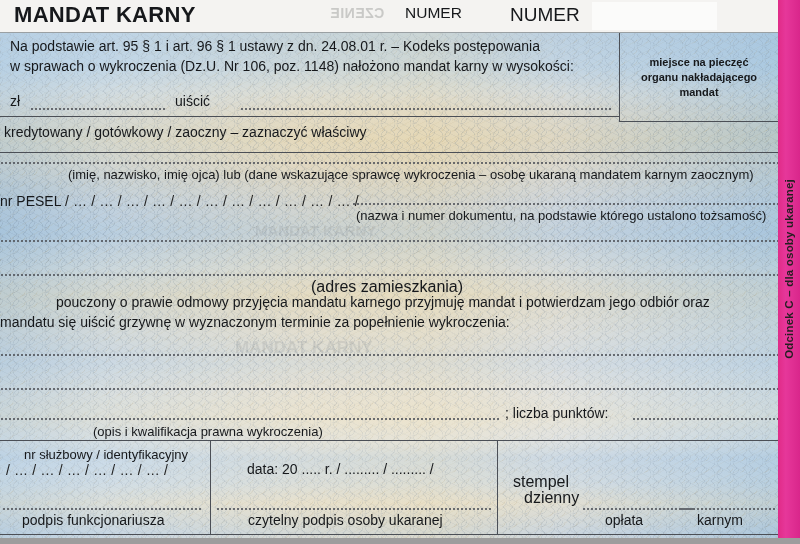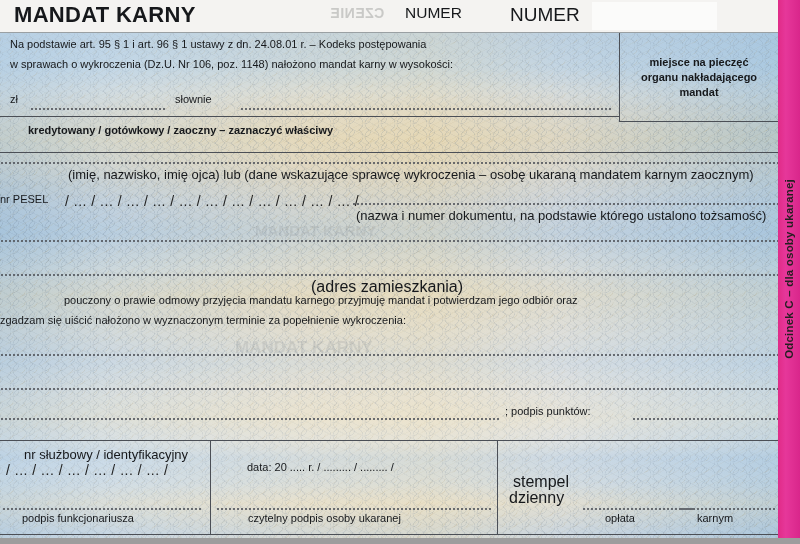--- a/index.html
+++ b/index.html
@@ -70,22 +70,22 @@
 
   
   .hline{position:absolute;height:0;border-top:1px solid #4b4f56;}
   .vline{position:absolute;width:0;border-left:1px solid #4b4f56;}
   .dots{position:absolute;height:2px;
     background-image:radial-gradient(circle, #50535a 0.7px, transparent 0.9px);
     background-size:4px 2px;background-repeat:repeat-x;opacity:.85;}
 
   
   .t{position:absolute;color:#16181b;white-space:nowrap;}
-  .body{font-size:11px;}
-  .bold{font-weight:bold;margin-left:24px;}
+  .body{font-size:14px;}
+  .bold{font-weight:normal;}
   .small{font-size:13px;}
   .mid{font-size:16px;}
   .stamp{font-size:11px;line-height:15px;text-align:center;white-space:normal;}
   .cells{font-size:14px;letter-spacing:.5px;color:#222;}
   .wm{position:absolute;font-size:17px;font-weight:bold;color:rgba(120,125,130,.17);white-space:nowrap;}
 </style>
 </head>
 <body>
 
 <div class="shot">
@@ -115,66 +115,67 @@
     <div class="vline" style="left:619px;top:33px;height:88px;"></div>
     <div class="hline" style="left:619px;top:121px;width:159px;"></div>
     <div class="t stamp" style="left:626px;top:55px;width:146px;font-weight:bold;">
       <span>miejsce na pieczęć</span><br>
       <span>organu nakładającego</span><br>
       <span>mandat</span>
     </div>
 
     <div class="t body" style="left:10px;top:93px;">zł</div>
     <div class="dots" style="left:30px;top:108px;width:137px;"></div>
-    <div class="t body" style="left:175px;top:93px;">słownie</div>
+    <div class="t body" style="left:175px;top:93px;">uiścić</div>
     <div class="dots" style="left:240px;top:108px;width:372px;"></div>
 
     <div class="hline" style="left:0px;top:116px;width:619px;"></div>
 
     <div class="t body bold" style="left:4px;top:124px;">kredytowany / gotówkowy / zaoczny – zaznaczyć właściwy</div>
     <div class="hline" style="left:0px;top:152px;width:778px;"></div>
 
     <div class="dots" style="left:0px;top:162px;width:778px;"></div>
     <div class="t small" style="left:68px;top:167px;">(imię, nazwisko, imię ojca) lub (dane wskazujące sprawcę wykroczenia – osobę ukaraną mandatem karnym zaocznym)</div>
 
     <div class="t body" style="left:0px;top:193px;">nr PESEL</div>
     <div class="t cells" style="left:65px;top:193px;">/ ... / ... / ... / ... / ... / ... / ... / ... / ... / ... / ... /</div>
     <div class="dots" style="left:352px;top:203px;width:426px;"></div>
     <div class="t small" style="left:356px;top:208px;">(nazwa i numer dokumentu, na podstawie którego ustalono tożsamość)</div>
 
     <div class="dots" style="left:0px;top:240px;width:778px;"></div>
     <div class="dots" style="left:0px;top:274px;width:778px;"></div>
     <div class="t mid" style="left:311px;top:278px;">(adres zamieszkania)</div>
 
-    <div class="t body" style="left:16px;top:294px;padding-left:48px;">pouczony o prawie odmowy przyjęcia mandatu karnego przyjmuję mandat i potwierdzam jego odbiór oraz</div>
-    <div class="t body" style="left:0px;top:314px;">zgadzam się uiścić nałożono w wyznaczonym terminie za popełnienie wykroczenia:</div>
+    <div class="t body" style="left:8px;top:294px;padding-left:48px;">pouczony o prawie odmowy przyjęcia mandatu karnego przyjmuję mandat i potwierdzam jego odbiór oraz</div>
+    <div class="t body" style="left:0px;top:314px;">mandatu się uiścić grzywnę w wyznaczonym terminie za popełnienie wykroczenia:</div>
 
     <div class="dots" style="left:0px;top:354px;width:778px;"></div>
     <div class="dots" style="left:0px;top:388px;width:778px;"></div>
     <div class="dots" style="left:0px;top:418px;width:500px;"></div>
 
-    <div class="t body" style="left:505px;top:405px;">; podpis punktów:</div>
+    <div class="t body" style="left:505px;top:405px;">; liczba punktów:</div>
     <div class="dots" style="left:632px;top:418px;width:146px;"></div>
+    <div class="t small" style="left:93px;top:424px;">(opis i kwalifikacja prawna wykroczenia)</div>
 
     <div class="hline" style="left:0px;top:440px;width:778px;"></div>
     <div class="hline" style="left:0px;top:534px;width:778px;"></div>
     <div class="vline" style="left:210px;top:440px;height:94px;"></div>
     <div class="vline" style="left:497px;top:440px;height:94px;"></div>
 
     <div class="t small" style="left:24px;top:447px;">nr służbowy / identyfikacyjny</div>
     <div class="t cells" style="left:6px;top:462px;">/ ... / ... / ... / ... / ... / ... /</div>
     <div class="dots" style="left:2px;top:508px;width:200px;"></div>
     <div class="t body" style="left:22px;top:512px;">podpis funkcjonariusza</div>
 
     <div class="t body" style="left:247px;top:461px;">data: 20 ..... r. / ......... / ......... /</div>
     <div class="dots" style="left:216px;top:508px;width:276px;"></div>
     <div class="t body" style="left:248px;top:512px;">czytelny podpis osoby ukaranej</div>
 
     <div class="t mid" style="left:513px;top:473px;">stempel</div>
-    <div class="t mid" style="left:509px;top:489px;">dzienny</div>
+    <div class="t mid" style="left:524px;top:489px;">dzienny</div>
     <div class="dots" style="left:582px;top:508px;width:112px;"></div>
     <div class="dots" style="left:680px;top:508px;width:96px;"></div>
     <div class="t body" style="left:605px;top:512px;">opłata</div>
     <div class="t body" style="left:697px;top:512px;">karnym</div>
 
     <div class="stub"></div>
     <div class="stub-txt">
       <span>Odcinek C – dla osoby ukaranej</span>
     </div>
   </div>

